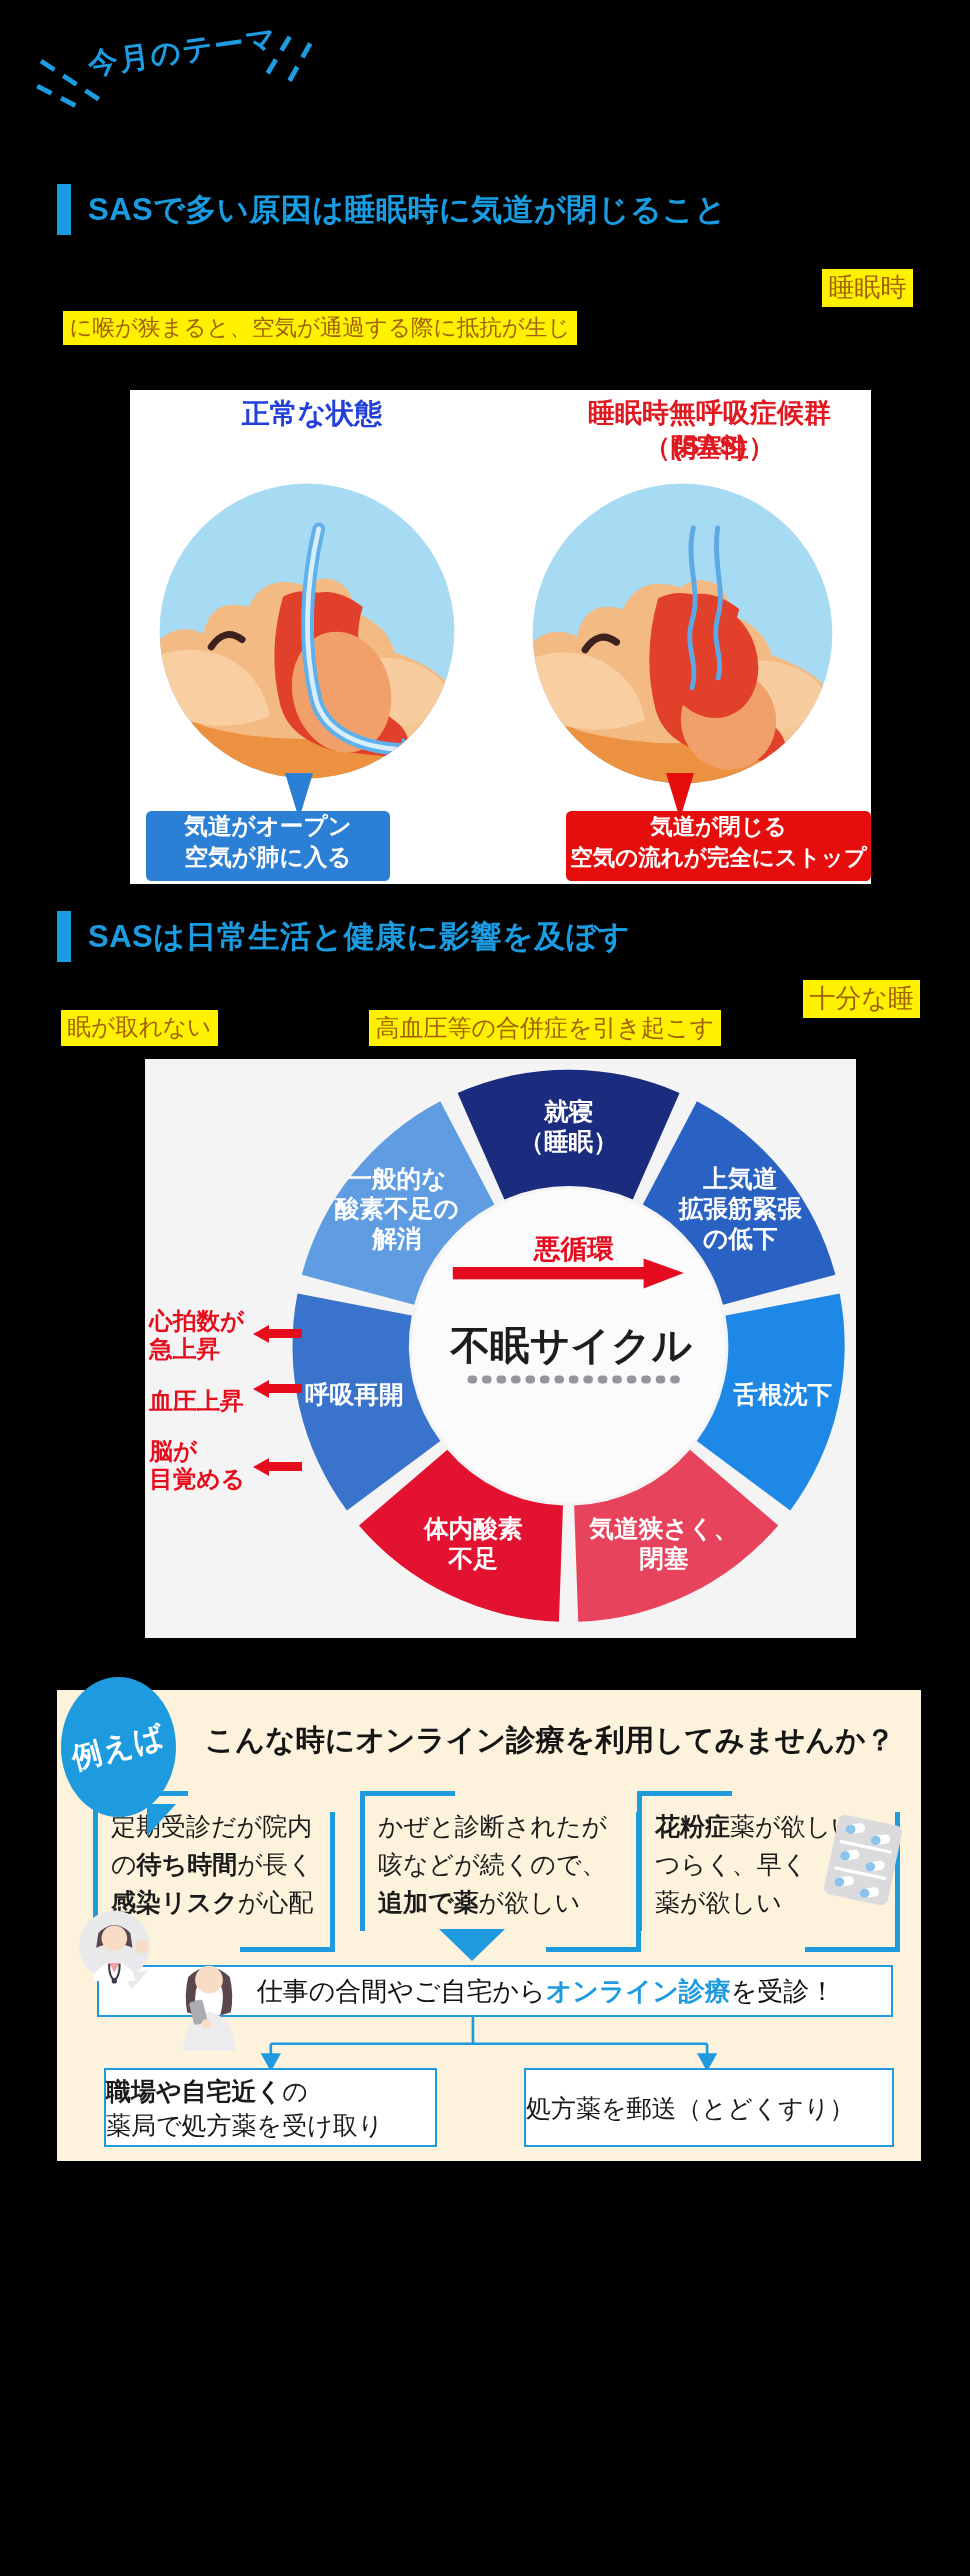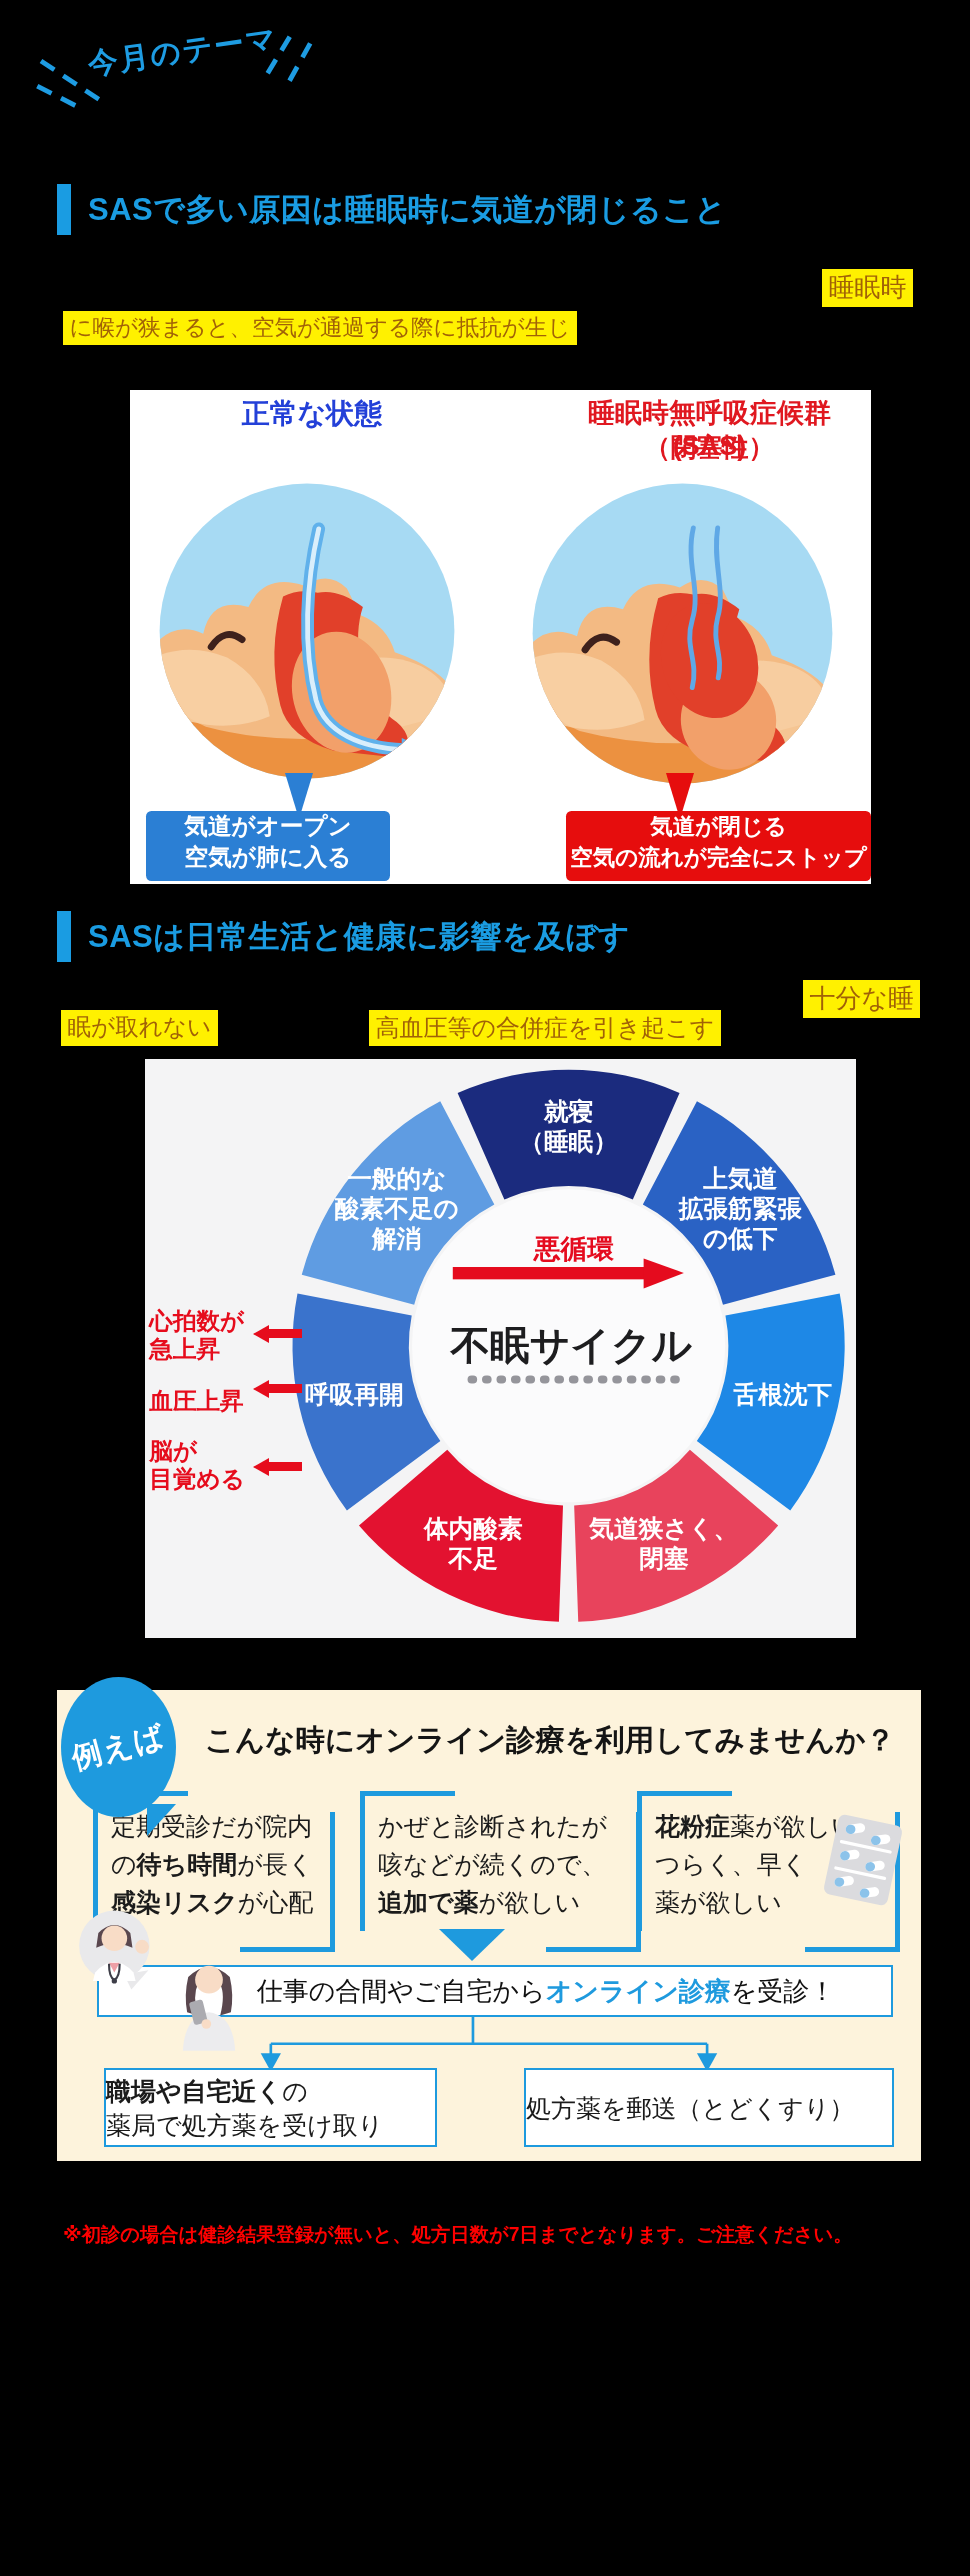--- a/index.html
+++ b/index.html
@@ -284,16 +284,15 @@
 
     <div class="result-box" style="left:47px;width:333px">
       <div><span class="b">職場や自宅近く</span><span>の</span></div>
       <div>薬局で処方薬を受け取り</div>
     </div>
     <div class="result-box" style="left:467px;width:370px">
       <div>処方薬を郵送（とどくすり）</div>
     </div>
   </div>
 
-  <div class="footnote">※初診の場合は健診結果登録が無いと、処方日数が7日までとなります。ご注意ください。</div>
 
 </div>
 
 
 </body></html>

